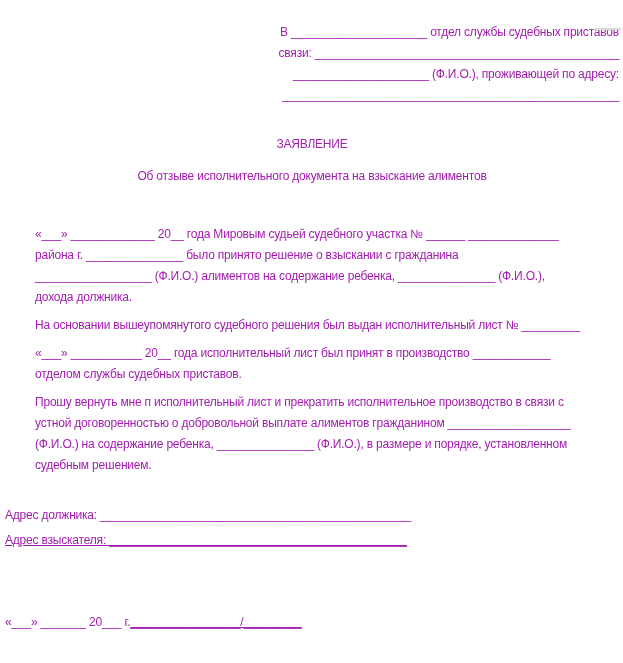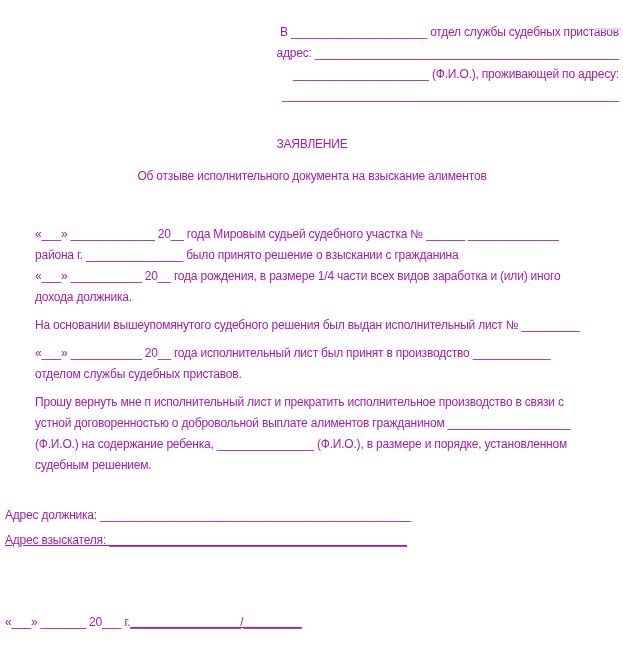--- a/index.html
+++ b/index.html
@@ -58,34 +58,34 @@
 </style>
 </head>
 <body>
 
 <div class="page">
 
   <div class="scan-artifact"></div>
 
   <div class="header-block">
     <div class="line">В _____________________ отдел службы судебных приставов</div>
-    <div class="line">адрес: _______________________________________________</div>
+    <div class="line">связи: _______________________________________________</div>
     <div class="line">_____________________ (Ф.И.О.), проживающей по адресу:</div>
     <div class="line">____________________________________________________</div>
   </div>
 
   <div class="doc-title line">ЗАЯВЛЕНИЕ</div>
   <div class="doc-subtitle line">Об отзыве исполнительного документа на взыскание алиментов</div>
 
   <div class="body-text">
 
     <div class="para">
       <div class="line">«___» _____________ 20__ года Мировым судьей судебного участка № ______ ______________</div>
       <div class="line">района г. _______________ было принято решение о взыскании с гражданина</div>
-      <div class="line">«___» ___________ 20__ года рождения, в размере 1/4 части всех видов заработка и (или) иного</div>
+      <div class="line">__________________ (Ф.И.О.) алиментов на содержание ребенка, _______________ (Ф.И.О.),</div>
       <div class="line">дохода должника.</div>
     </div>
 
     <div class="para">
       <div class="line">На основании вышеупомянутого судебного решения был выдан исполнительный лист № _________</div>
     </div>
 
     <div class="para">
       <div class="line">«___» ___________ 20__ года исполнительный лист был принят в производство ____________</div>
       <div class="line">отделом службы судебных приставов.</div>

